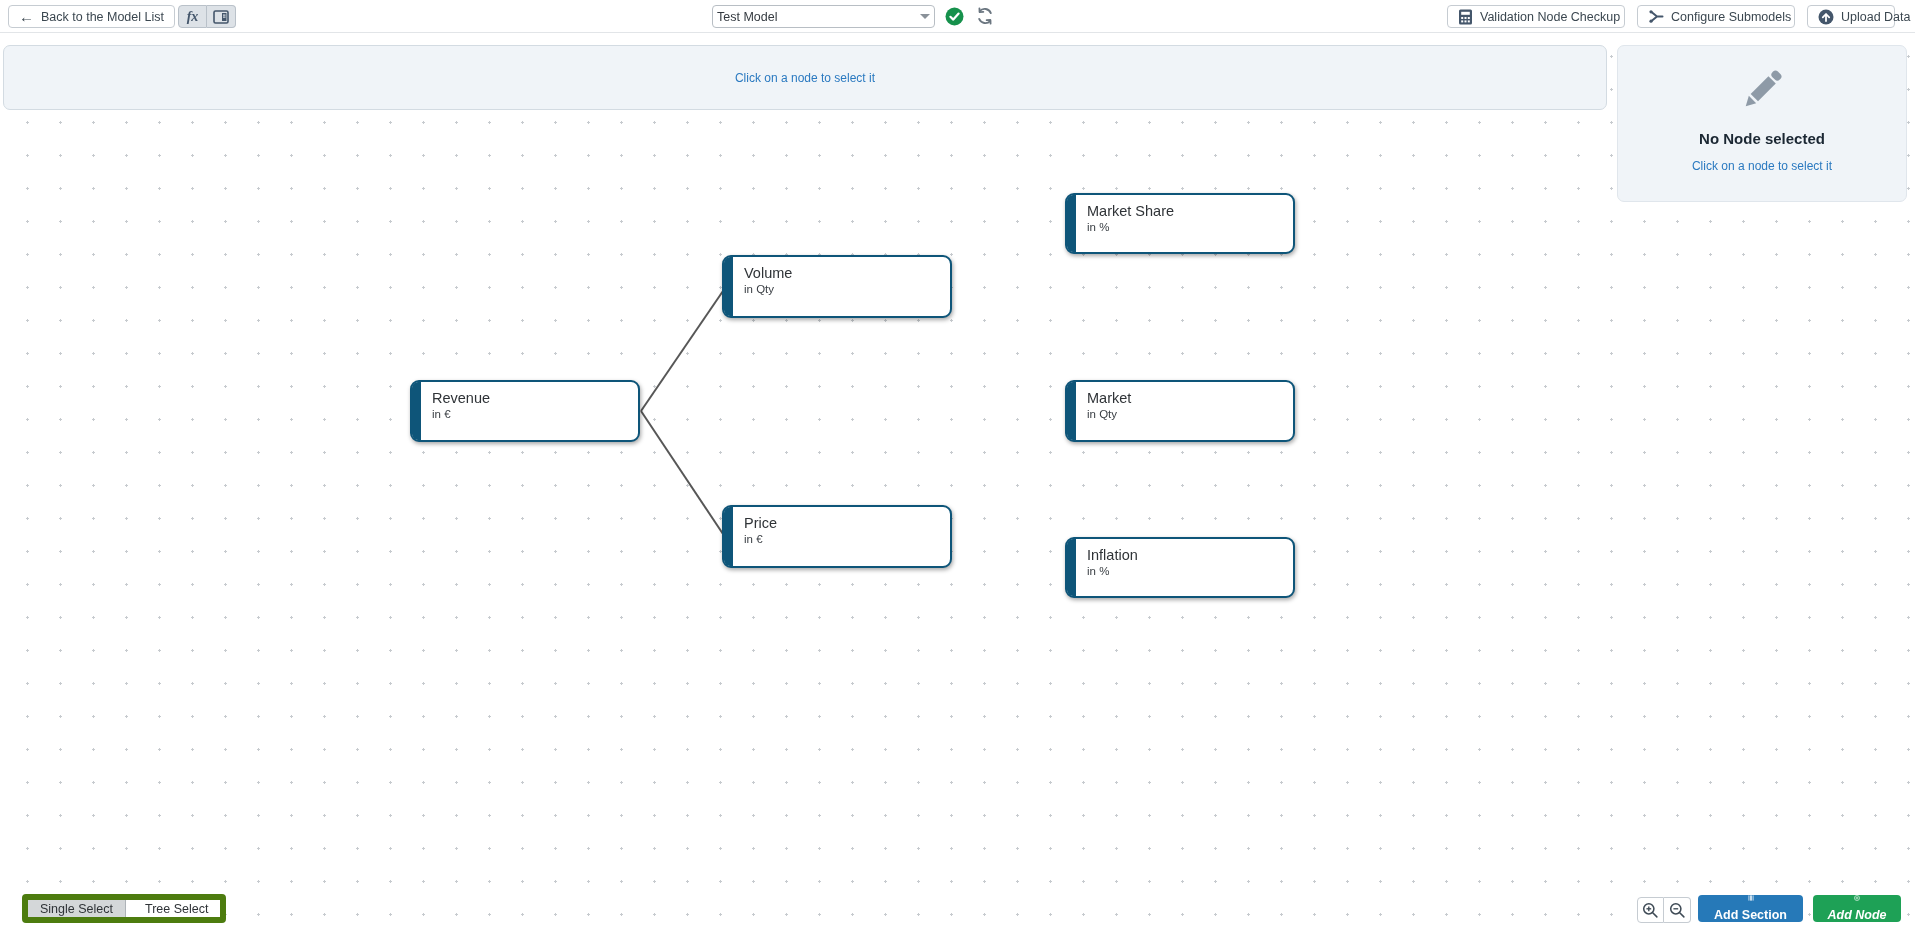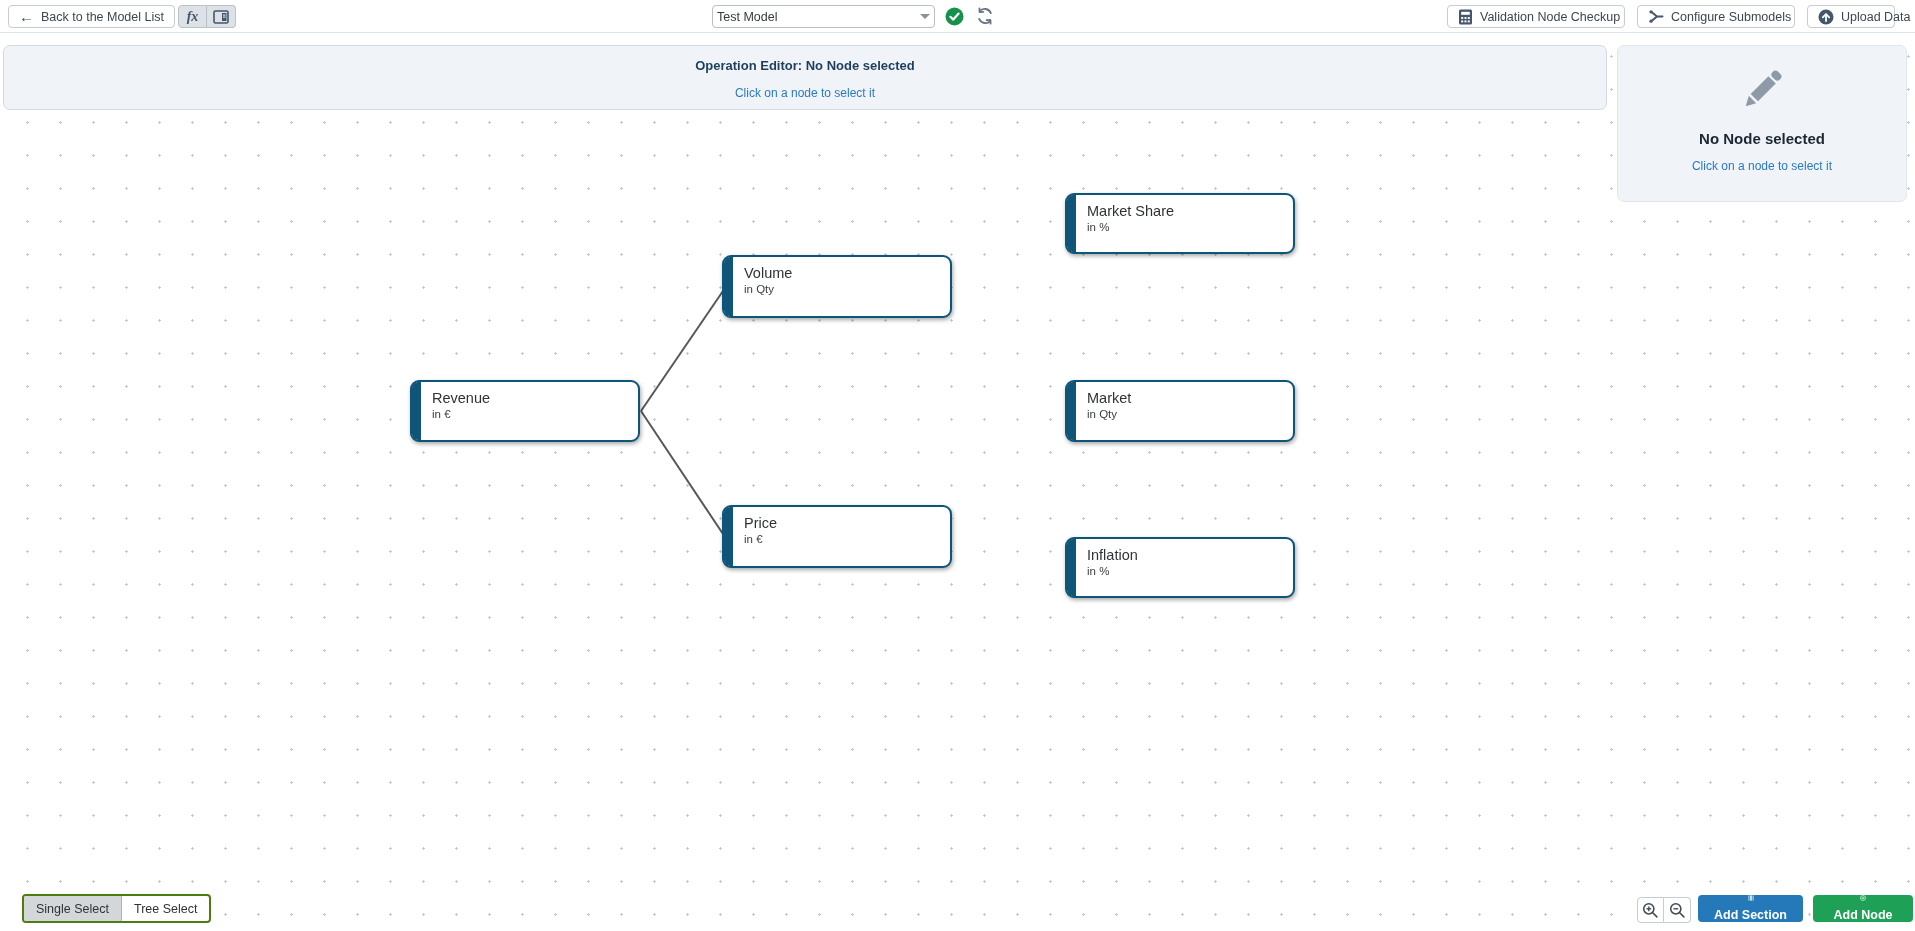--- a/index.html
+++ b/index.html
@@ -56,35 +56,35 @@
           border-radius:9px; box-shadow:1px 2px 4px rgba(0,0,0,.35);
           padding:8px 10px 16px 20px; cursor:pointer; z-index:10; }
   .node-accent { position:absolute; left:0; top:0; bottom:0; width:9px;
                  background:var(--node-accent); border-radius:6px 0 0 6px; }
   .node-title { font-size:14.5px; color:#2f3337; }
   .node-unit  { font-size:11.5px; color:#3a3f44; margin-top:2px; }
   svg.edges { position:absolute; left:0; top:0; z-index:4; pointer-events:none; }
 
   
   .segmented { position:absolute; left:22px; top:894px; height:29px; display:flex;
-               border:2px solid #4d7c0f; border-radius:4px; overflow:hidden;
-               background:#fff; z-index:20; }
+               border:6px solid #4d7c0f; border-radius:4px; overflow:hidden;
+               background:#fff; z-index:20;gap:7px; }
   .segment { display:flex; align-items:center; justify-content:center;
              font-size:12.5px; color:#2f3337; padding:0 12px; cursor:pointer; }
   .segment.active { background:#d4d7d9; border-right:1px solid #aeb3b8; }
   .zoom-group { position:absolute; left:1637px; top:897px; display:flex; z-index:20; }
   .zoom-btn { width:27px; height:26px; background:#fff; border:1px solid #c6ccd2;
               display:flex; align-items:center; justify-content:center; cursor:pointer; }
   .zoom-btn:first-child { border-radius:4px 0 0 4px; }
   .zoom-btn:last-child  { border-radius:0 4px 4px 0; border-left:none; }
   .cta { position:absolute; top:895px; height:27px; border:none; border-radius:4px;
          display:flex; align-items:center; justify-content:center; gap:7px;
          color:#fff; font-size:12.5px; font-weight:bold; cursor:pointer; z-index:20;flex-direction:column; }
   .cta-section { left:1698px; width:105px; background:var(--button-blue); }
-  .cta-node    { left:1813px; width:100px; background:var(--button-green); }
+  .cta-node    { left:1813px; width:88px; background:var(--button-green);font-style:italic; }
 </style>
 </head>
 <body>
 
 <div class="app">
 
   <div class="canvas"></div>
 
   <div class="topbar">
     <div class="btn" style="left:8px;">
@@ -150,23 +150,20 @@
     <div class="btn" style="left:1807px; width:88px;">
       <svg width="16" height="16" viewBox="0 0 16 16">
         <circle cx="8" cy="8" r="7.5" fill="#44566b"></circle>
         <path d="M8 12 V6.2 M4.8 8.4 L8 5 l3.2 3.4" fill="none" stroke="#fff" stroke-width="1.8" stroke-linecap="round" stroke-linejoin="round"></path>
       </svg>
       <span>Upload Data</span>
     </div>
   </div>
 
   <div class="op-bar">
-    <div class="op-title">
-      <span>Operation Editor: </span><span>No Node selected</span>
-    </div>
     <div class="op-hint">Click on a node to select it</div>
   </div>
 
   <div class="inspector">
     <svg class="pencil" width="52" height="52" viewBox="0 0 24 24">
       <g transform="rotate(45 12 12)" fill="#8e9aa7">
         <rect x="9.6" y="0.8" width="4.8" height="3.6" rx="1.6"></rect>
         <rect x="9.6" y="5.4" width="4.8" height="11.6"></rect>
         <polygon points="9.6,18.2 14.4,18.2 12,22.6"></polygon>
       </g>

